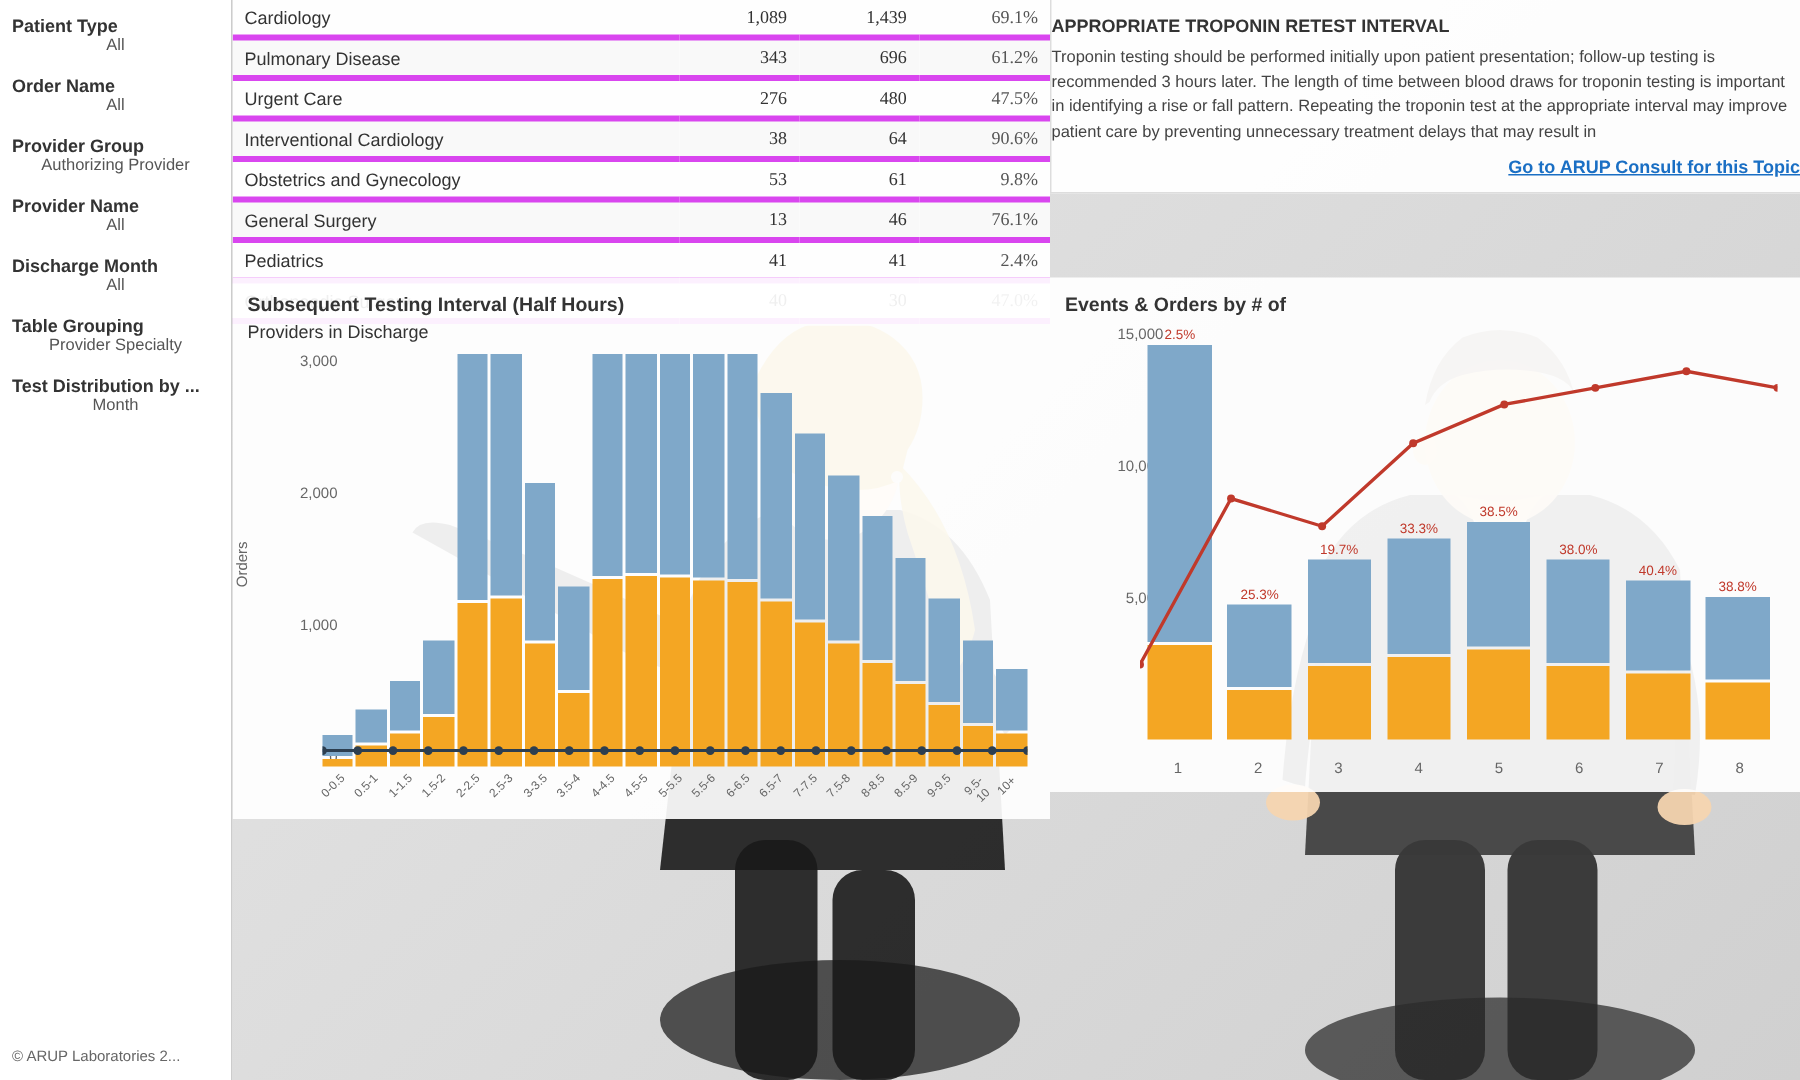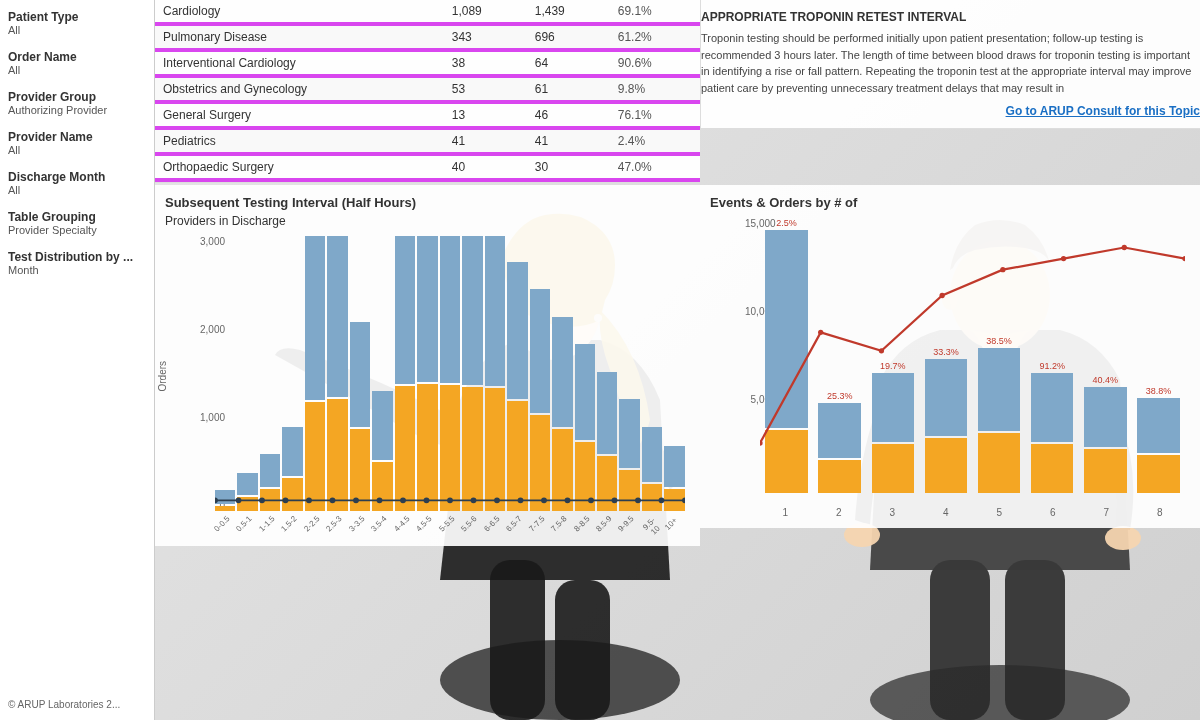--- a/index.html
+++ b/index.html
@@ -38,20 +38,21 @@
     .filter-label {
       font-size: 12px;
       font-weight: bold;
       color: #333;
       display: block;
     }
     .filter-value {
       font-size: 11px;
       color: #555;
       display: block;
+      text-align: center;
     }
 
     .sidebar-footer {
       position: absolute;
       bottom: 10px;
       left: 8px;
       font-size: 10px;
       color: #666;
     }
 
@@ -85,20 +86,22 @@
       border-bottom: 4px solid #d946ef;
       color: #333;
     }
     .data-table tr:nth-child(even) {
       background: #f9f9f9;
     }
     .data-table td:last-child {
       color: #555;
     }
     .td-right {
+      text-align: right;
+      font-family: Liberation Serif, serif;
     }
 
     
     .info-panel {
       position: absolute;
       top: 0;
       left: 545px;
       right: 0;
       background: rgba(255,255,255,0.95);
       padding: 10px 0;
@@ -426,20 +429,26 @@
     <td>Cardiology</td>
     <td class="td-right">1,089</td>
     <td class="td-right">1,439</td>
     <td class="td-right">69.1%</td>
   </tr>
           <tr>
     <td>Pulmonary Disease</td>
     <td class="td-right">343</td>
     <td class="td-right">696</td>
     <td class="td-right">61.2%</td>
+  </tr>
+          <tr>
+    <td>Urgent Care</td>
+    <td class="td-right">276</td>
+    <td class="td-right">480</td>
+    <td class="td-right">47.5%</td>
   </tr>
           <tr>
     <td>Interventional Cardiology</td>
     <td class="td-right">38</td>
     <td class="td-right">64</td>
     <td class="td-right">90.6%</td>
   </tr>
           <tr>
     <td>Obstetrics and Gynecology</td>
     <td class="td-right">53</td>
@@ -652,21 +661,21 @@
             <div class="pct-label">33.3%</div>
             <div class="bar-blue" style="height: 28%; width: 80%;"></div>
             <div class="bar-orange" style="height: 20%; width: 80%; margin-top: 2px;"></div>
           </div>
           <div class="bar-group-right">
             <div class="pct-label">38.5%</div>
             <div class="bar-blue" style="height: 30%; width: 80%;"></div>
             <div class="bar-orange" style="height: 22%; width: 80%; margin-top: 2px;"></div>
           </div>
           <div class="bar-group-right">
-            <div class="pct-label">91.2%</div>
+            <div class="pct-label">38.0%</div>
             <div class="bar-blue" style="height: 25%; width: 80%;"></div>
             <div class="bar-orange" style="height: 18%; width: 80%; margin-top: 2px;"></div>
           </div>
           <div class="bar-group-right">
             <div class="pct-label">40.4%</div>
             <div class="bar-blue" style="height: 22%; width: 80%;"></div>
             <div class="bar-orange" style="height: 16%; width: 80%; margin-top: 2px;"></div>
           </div>
           <div class="bar-group-right">
             <div class="pct-label">38.8%</div>

